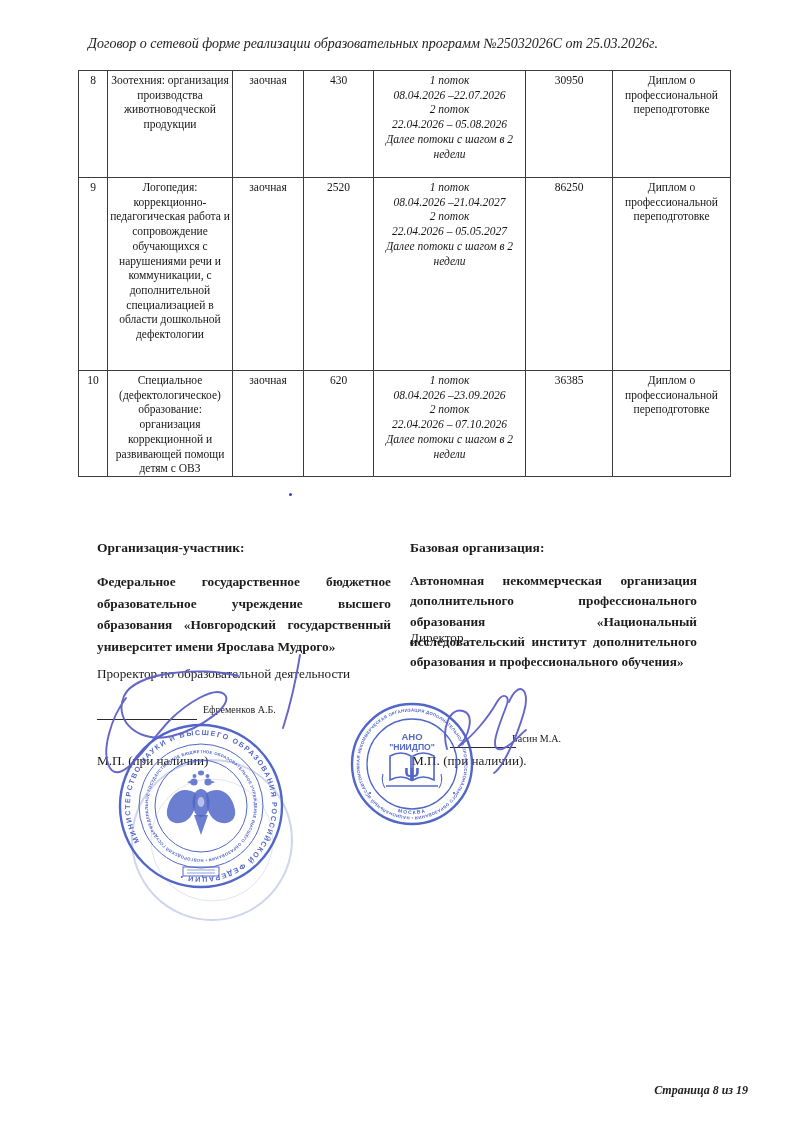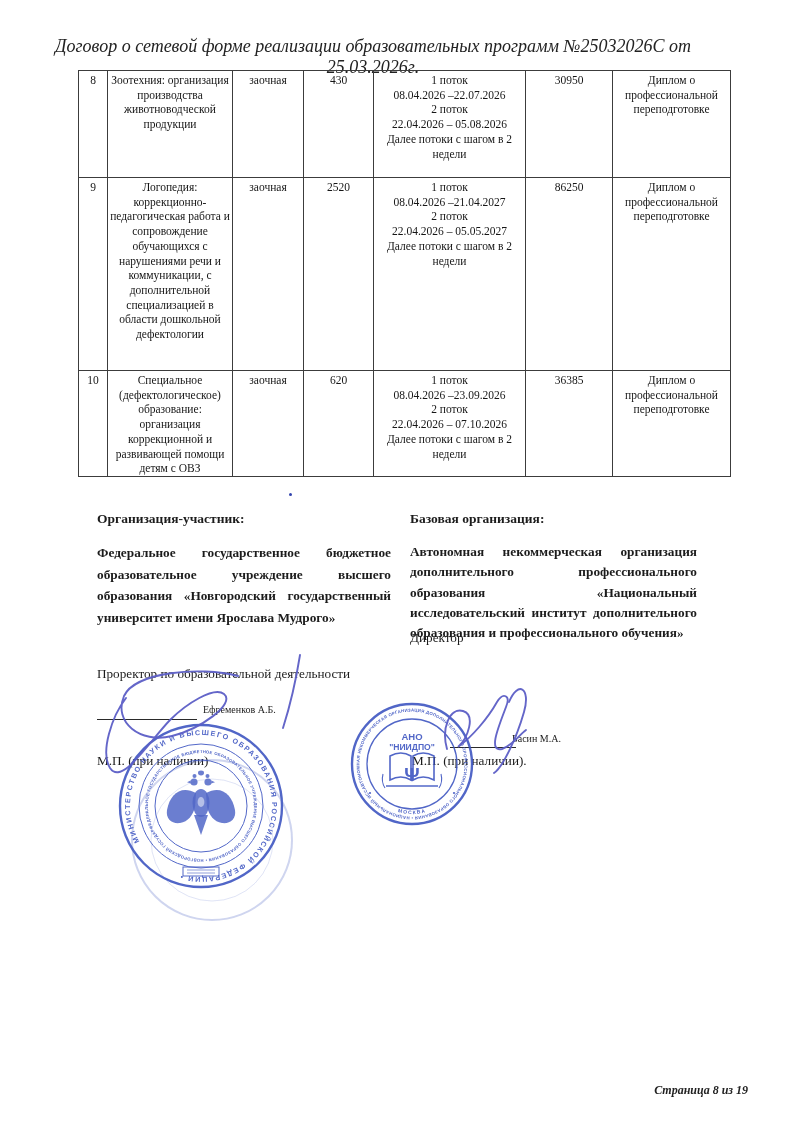--- a/index.html
+++ b/index.html
@@ -1,27 +1,27 @@
 <!DOCTYPE html>
 <html><head>
 <meta charset="utf-8">
 <style>
   html,body{margin:0;padding:0;background:#ffffff;}
   .page{position:relative;width:800px;height:1131px;background:#fff;
         font-family:"Liberation Serif",serif;color:#1c1c1c;overflow:hidden;}
   .hdr{position:absolute;top:36px;left:28px;width:690px;text-align:center;
-       font-style:italic;font-size:18px;color:#222;}
+       font-style:italic;font-size:14px;color:#222;}
   .doc-table{position:absolute;left:78px;top:70px;width:652px;border-collapse:collapse;
              table-layout:fixed;font-size:11.5px;line-height:14.7px;color:#161616;}
   .doc-table td{border:1px solid #3c3c3c;vertical-align:top;text-align:center;
                 padding:2px 2px 0 2px;overflow-wrap:break-word;}
-  .pre{white-space:pre-line;}
+  .pre{white-space:pre-line;font-style:italic;}
   .dot-mark{position:absolute;left:289px;top:493px;width:3px;height:3px;
             background:#3244ae;border-radius:50%;}
-  .col-head{font-weight:700;font-size:13.5px;}
+  .col-head{font-weight:700;font-size:13.5px;margin-top:29px;}
   .left-col{position:absolute;left:97px;top:511px;width:294px;}
   .right-col{position:absolute;left:410px;top:511px;width:287px;}
   .org-name{margin-top:15px;font-weight:700;font-size:13.3px;line-height:21.6px;
             text-align:justify;}
   .right-col .org-name{line-height:20.3px;}
   .role{position:absolute;font-size:13.2px;}
   .role.l{left:97px;top:666px;width:300px;}
   .role.r{left:410px;top:630px;width:200px;}
   .sig-line{position:absolute;border-bottom:1.2px solid #2a2a2a;height:14px;}
   .sig-line.l{left:97px;top:705px;width:100px;}

